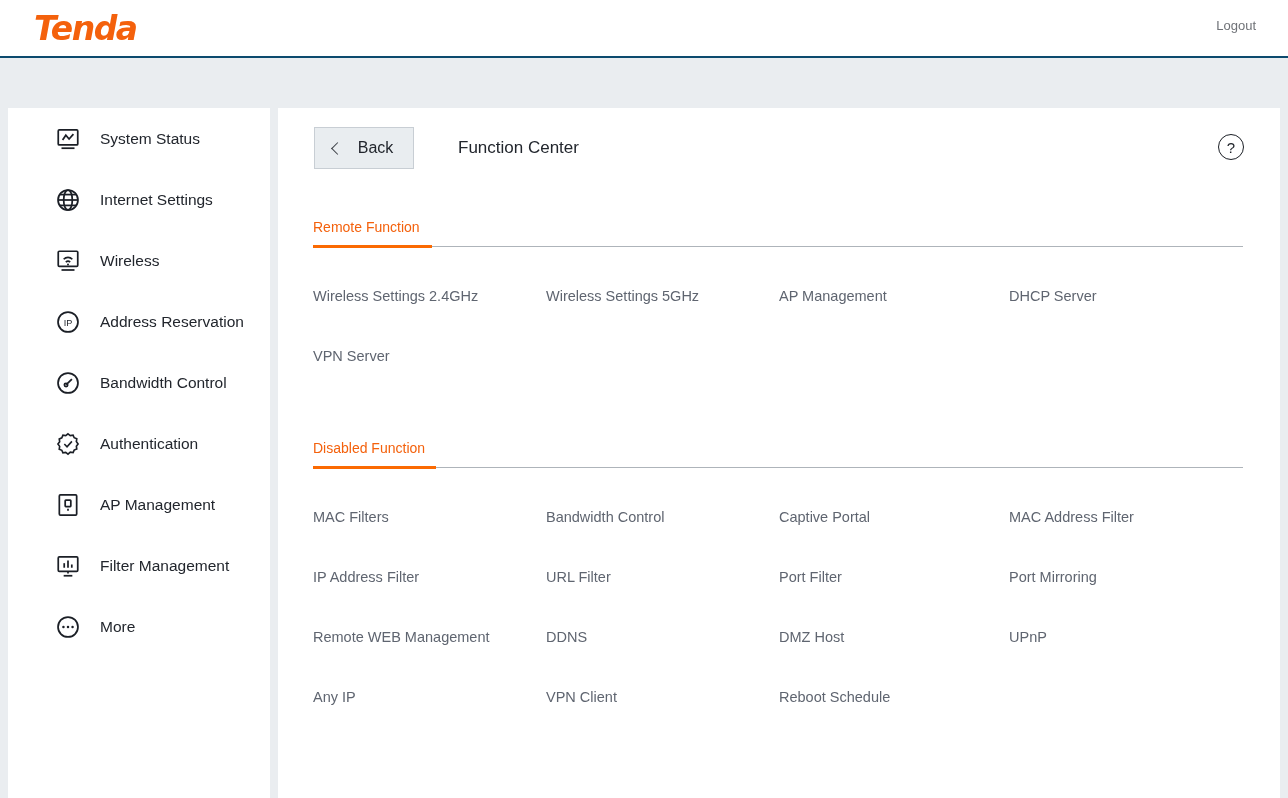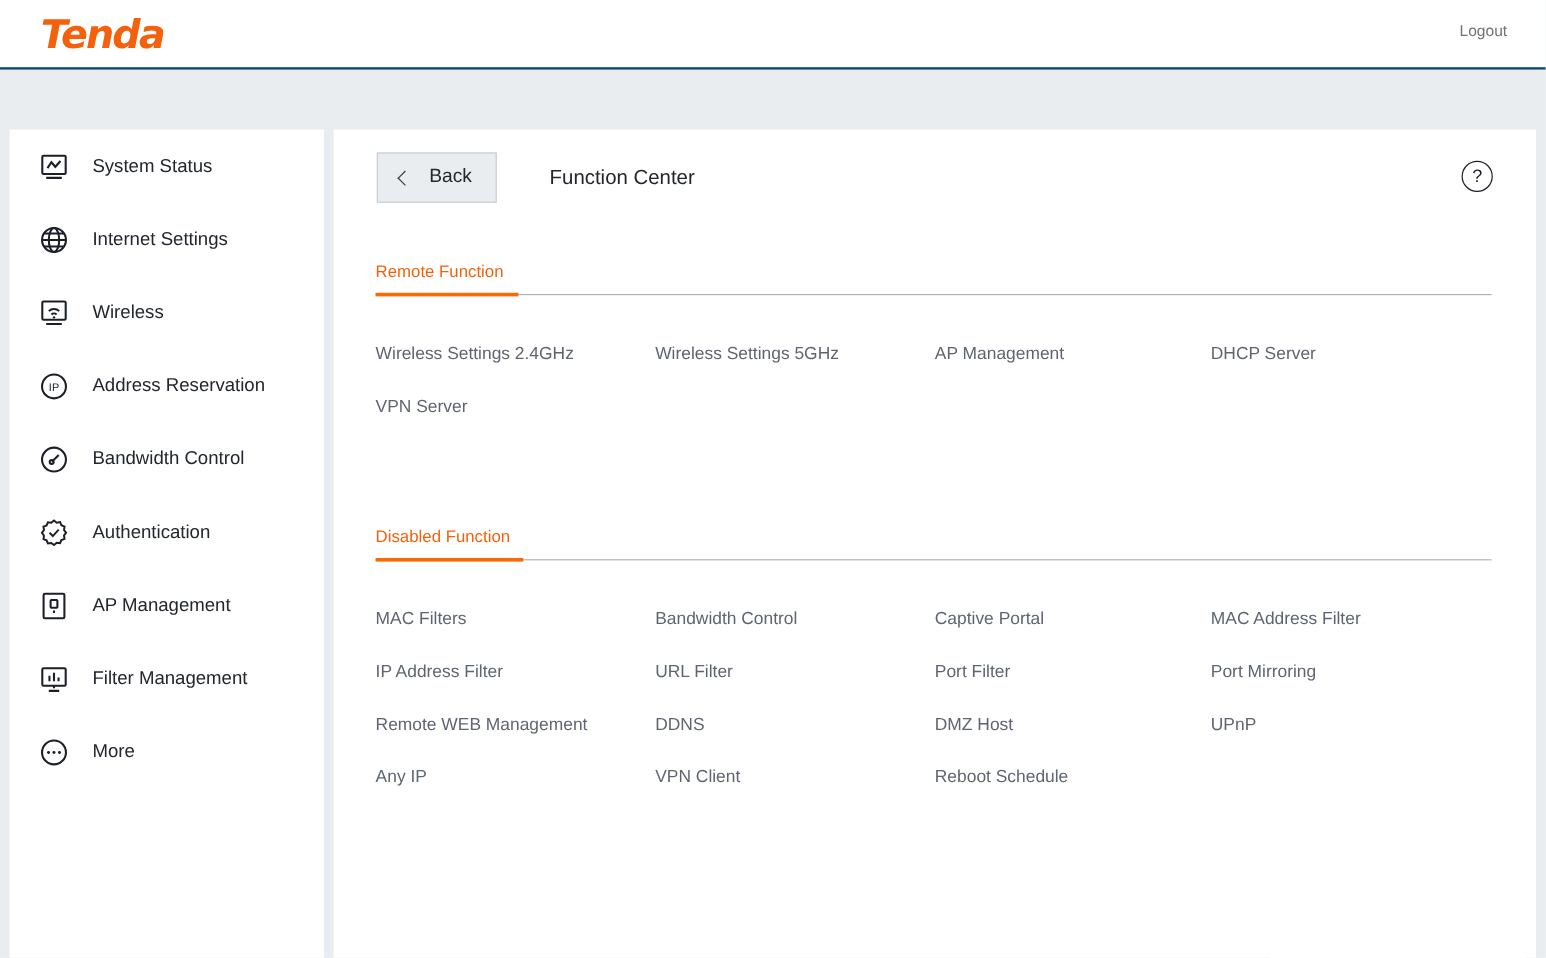--- a/index.html
+++ b/index.html
@@ -48,20 +48,21 @@
     height: 690px;
     background: #ffffff;
   }
   .nav-item {
     position: relative;
     display: flex;
     align-items: center;
     height: 61px;
     padding-left: 22px;
     cursor: pointer;
+    margin-left: 23px;
   }
   .nav-item .ico {
     width: 28px; height: 28px;
     flex: 0 0 28px;
     display: flex;
     align-items: center;
     justify-content: flex-end;
     color: #1b1f26;
   }
   .nav-item .lbl {
@@ -157,21 +158,21 @@
     left: 0; top: -1px;
     width: 119px; height: 3px;
     background: #fb6a02;
   }
   .sect-rule.wide2::before { width: 123px; }
 
   .func-grid {
     margin-top: 41px;
     display: grid;
     grid-template-columns: 233px 233px 230px 234px;
-    row-gap: 28px;
+    row-gap: 44px;
   }
   .func-item {
     font-size: 14.5px;
     color: #5f6570;
     cursor: pointer;
     white-space: nowrap;
   }
 </style>
 </head>
 <body>

